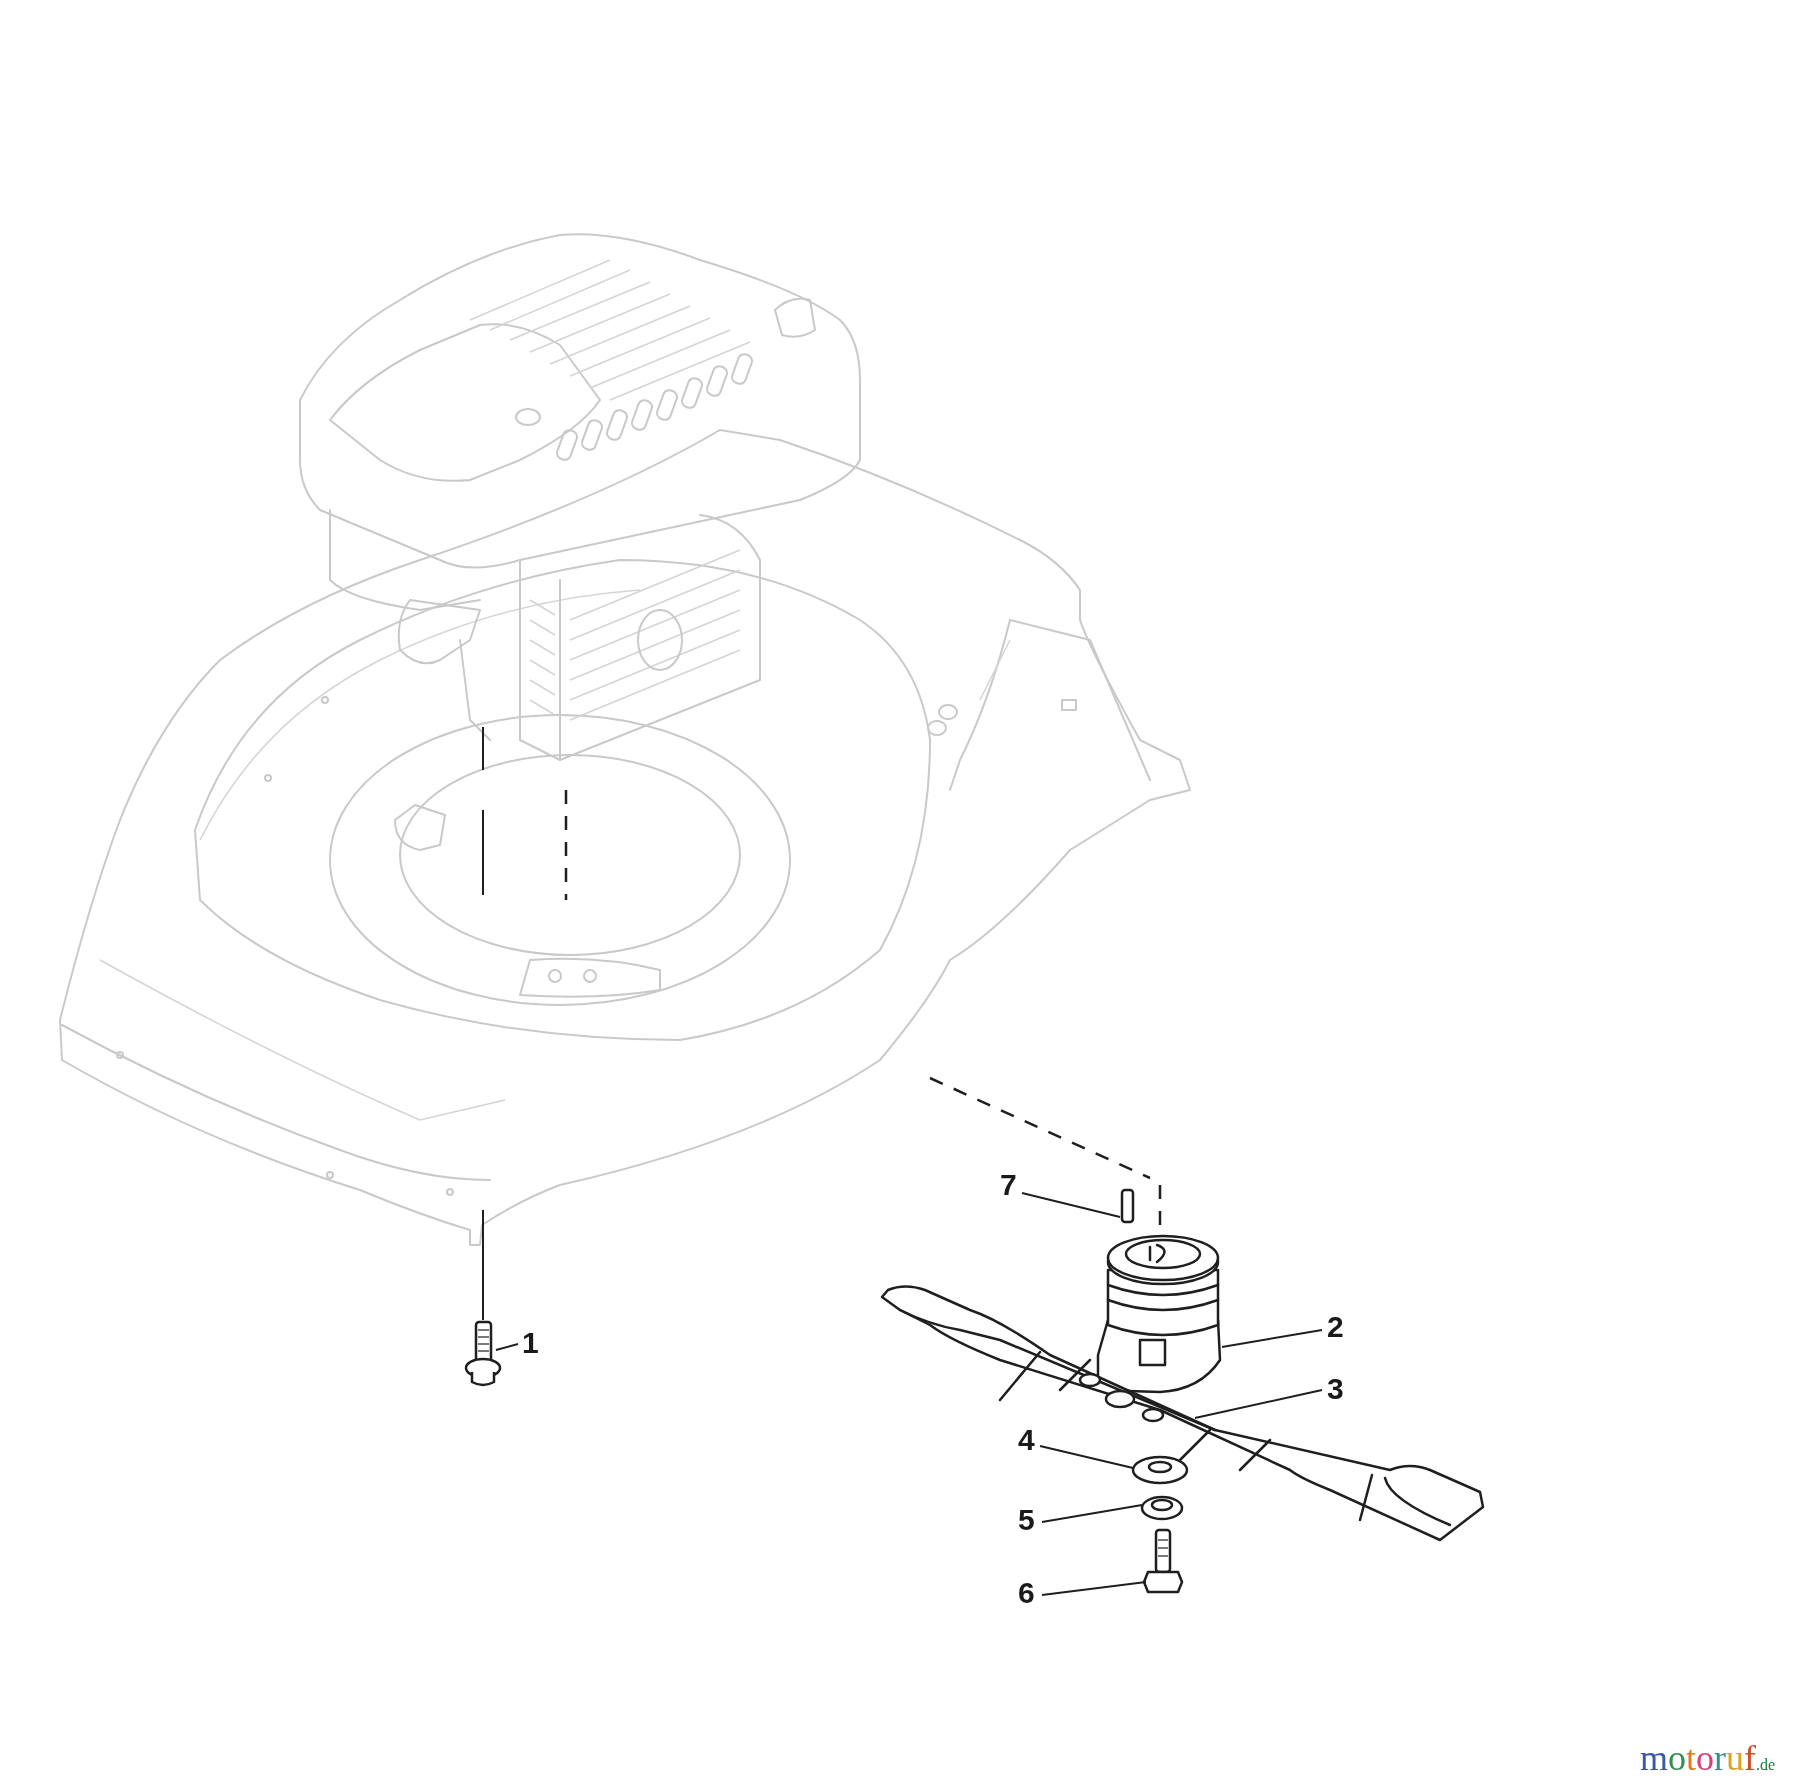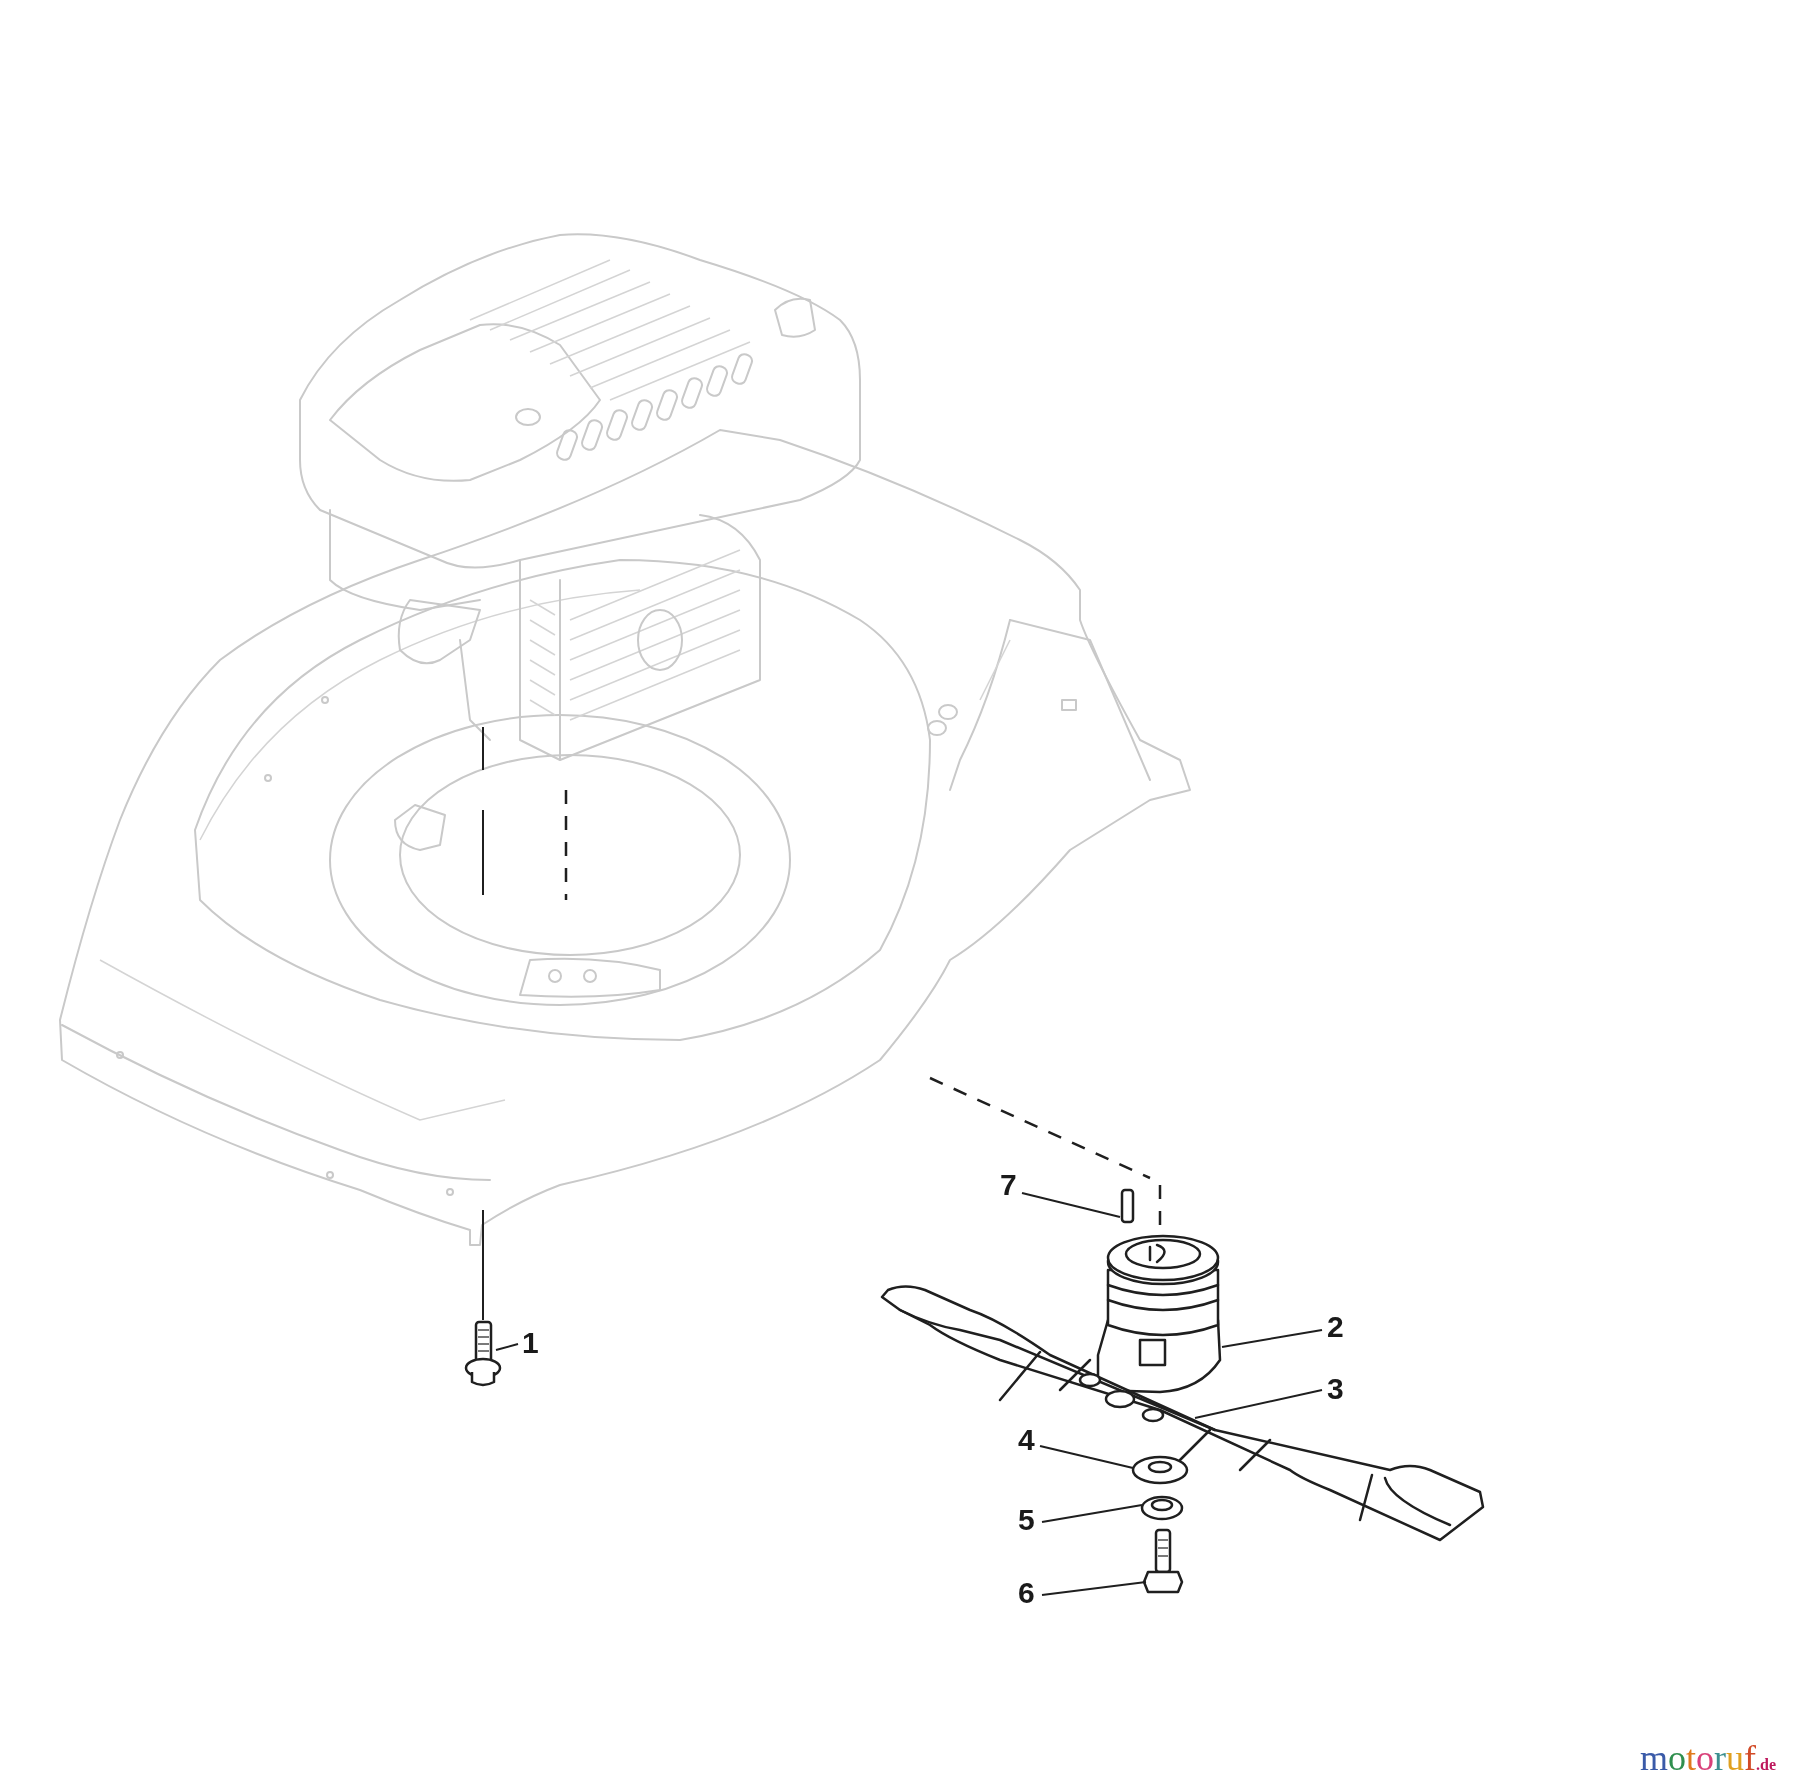--- a/index.html
+++ b/index.html
@@ -1,20 +1,20 @@
 <!DOCTYPE html>
 <html><head>
   <meta charset="utf-8">
   <style>
     html, body { margin: 0; padding: 0; background: #ffffff; }
     body { width: 1800px; height: 1787px; position: relative; overflow: hidden; font-family: "Liberation Sans", sans-serif; }
     #canvas { position: absolute; left: 0; top: 0; width: 1800px; height: 1787px; }
     .callout { position: absolute; font-family: "Liberation Sans", sans-serif; font-weight: bold; font-size: 30px; color: #1a1a1a; line-height: 1; }
     .watermark { position: absolute; left: 1640px; top: 1740px; font-family: "Liberation Serif", serif; font-size: 36px; line-height: 1; letter-spacing: 0px; }
-    .watermark .tld { font-size: 16px; color: #be185d; font-weight: bold; }
+    .watermark .tld { font-size: 16px; color: #15803d; }
     .ghost { stroke: #c9c9c9; fill: none; stroke-width: 2; stroke-linejoin: round; stroke-linecap: round; }
     .ghost-thin { stroke: #d4d4d4; fill: none; stroke-width: 1.5; }
     .ink { stroke: #1f1f1f; fill: none; stroke-width: 2.5; stroke-linejoin: round; stroke-linecap: round; }
     .ink-fill { stroke: #1f1f1f; fill: #ffffff; stroke-width: 2.5; stroke-linejoin: round; }
     .leader { stroke: #1f1f1f; stroke-width: 2; fill: none; }
     .dash { stroke: #1f1f1f; stroke-width: 2.5; fill: none; stroke-dasharray: 14 12; }
   </style>
 </head>
 <body>
 

